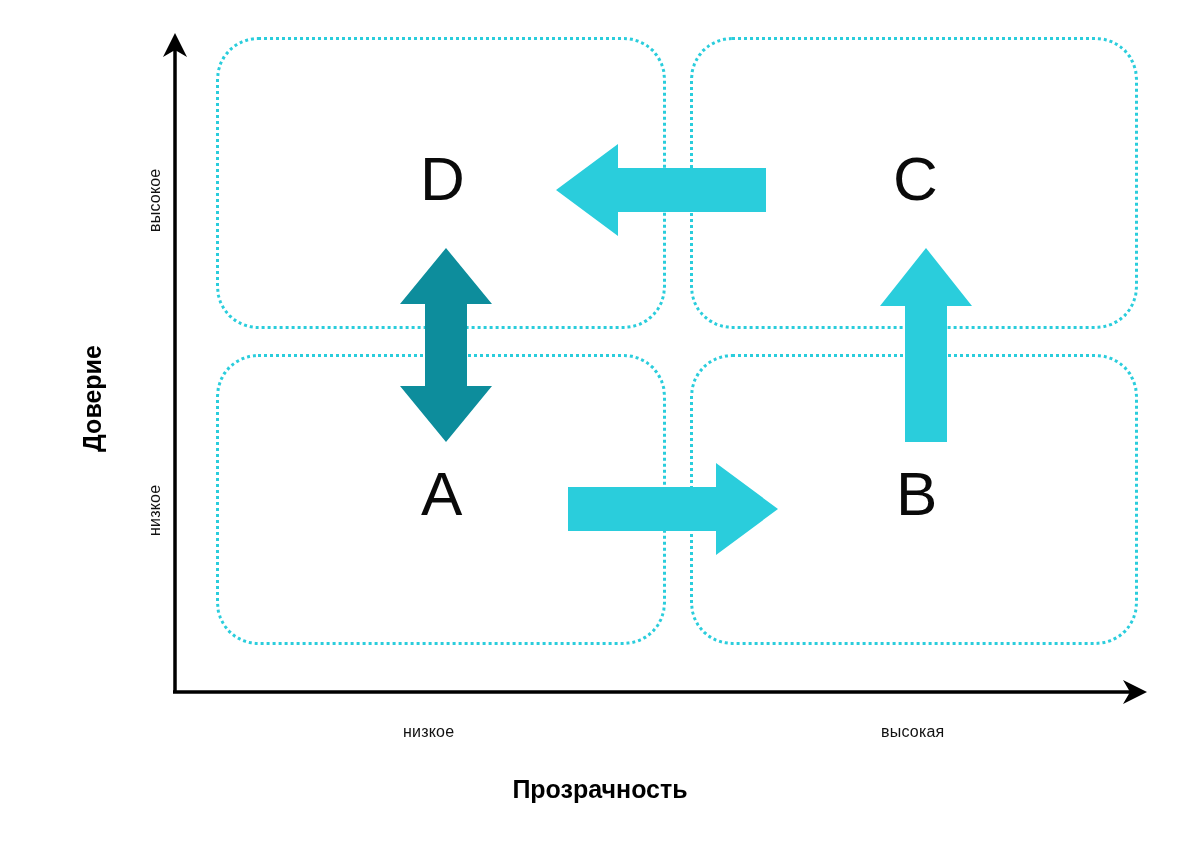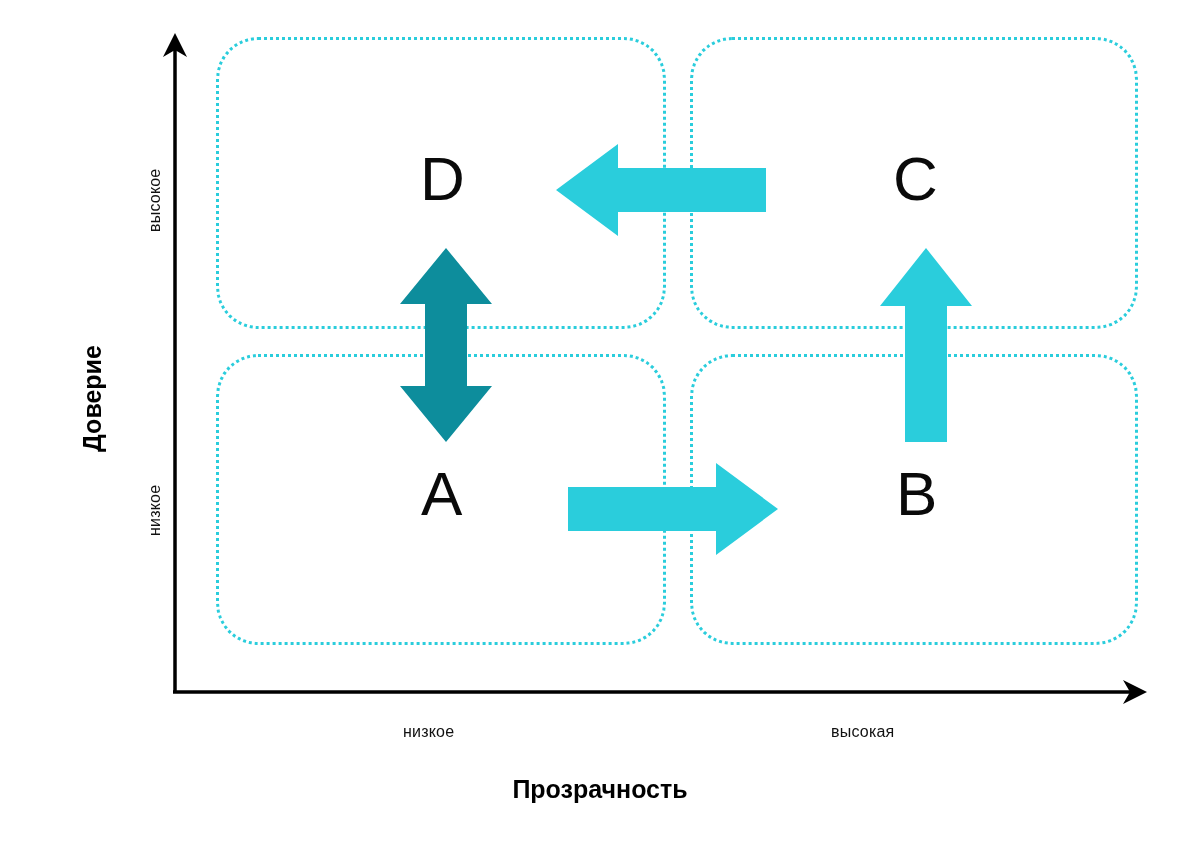--- a/index.html
+++ b/index.html
@@ -90,21 +90,21 @@
 
   .xtick {
     position: absolute;
     font-size: 16px;
     font-weight: 400;
     color: #111111;
     white-space: nowrap;
     letter-spacing: .2px;
   }
   #xtick-low  { left: 403px; top: 723px; }
-  #xtick-high { left: 831px; top: 723px; }
+  #xtick-high { left: 881px; top: 723px; }
 
   
   #ytitle {
     position: absolute;
     left: 78px;
     top: 452px;
     font-size: 25px;
     font-weight: 700;
     color: #000000;
     white-space: nowrap;

